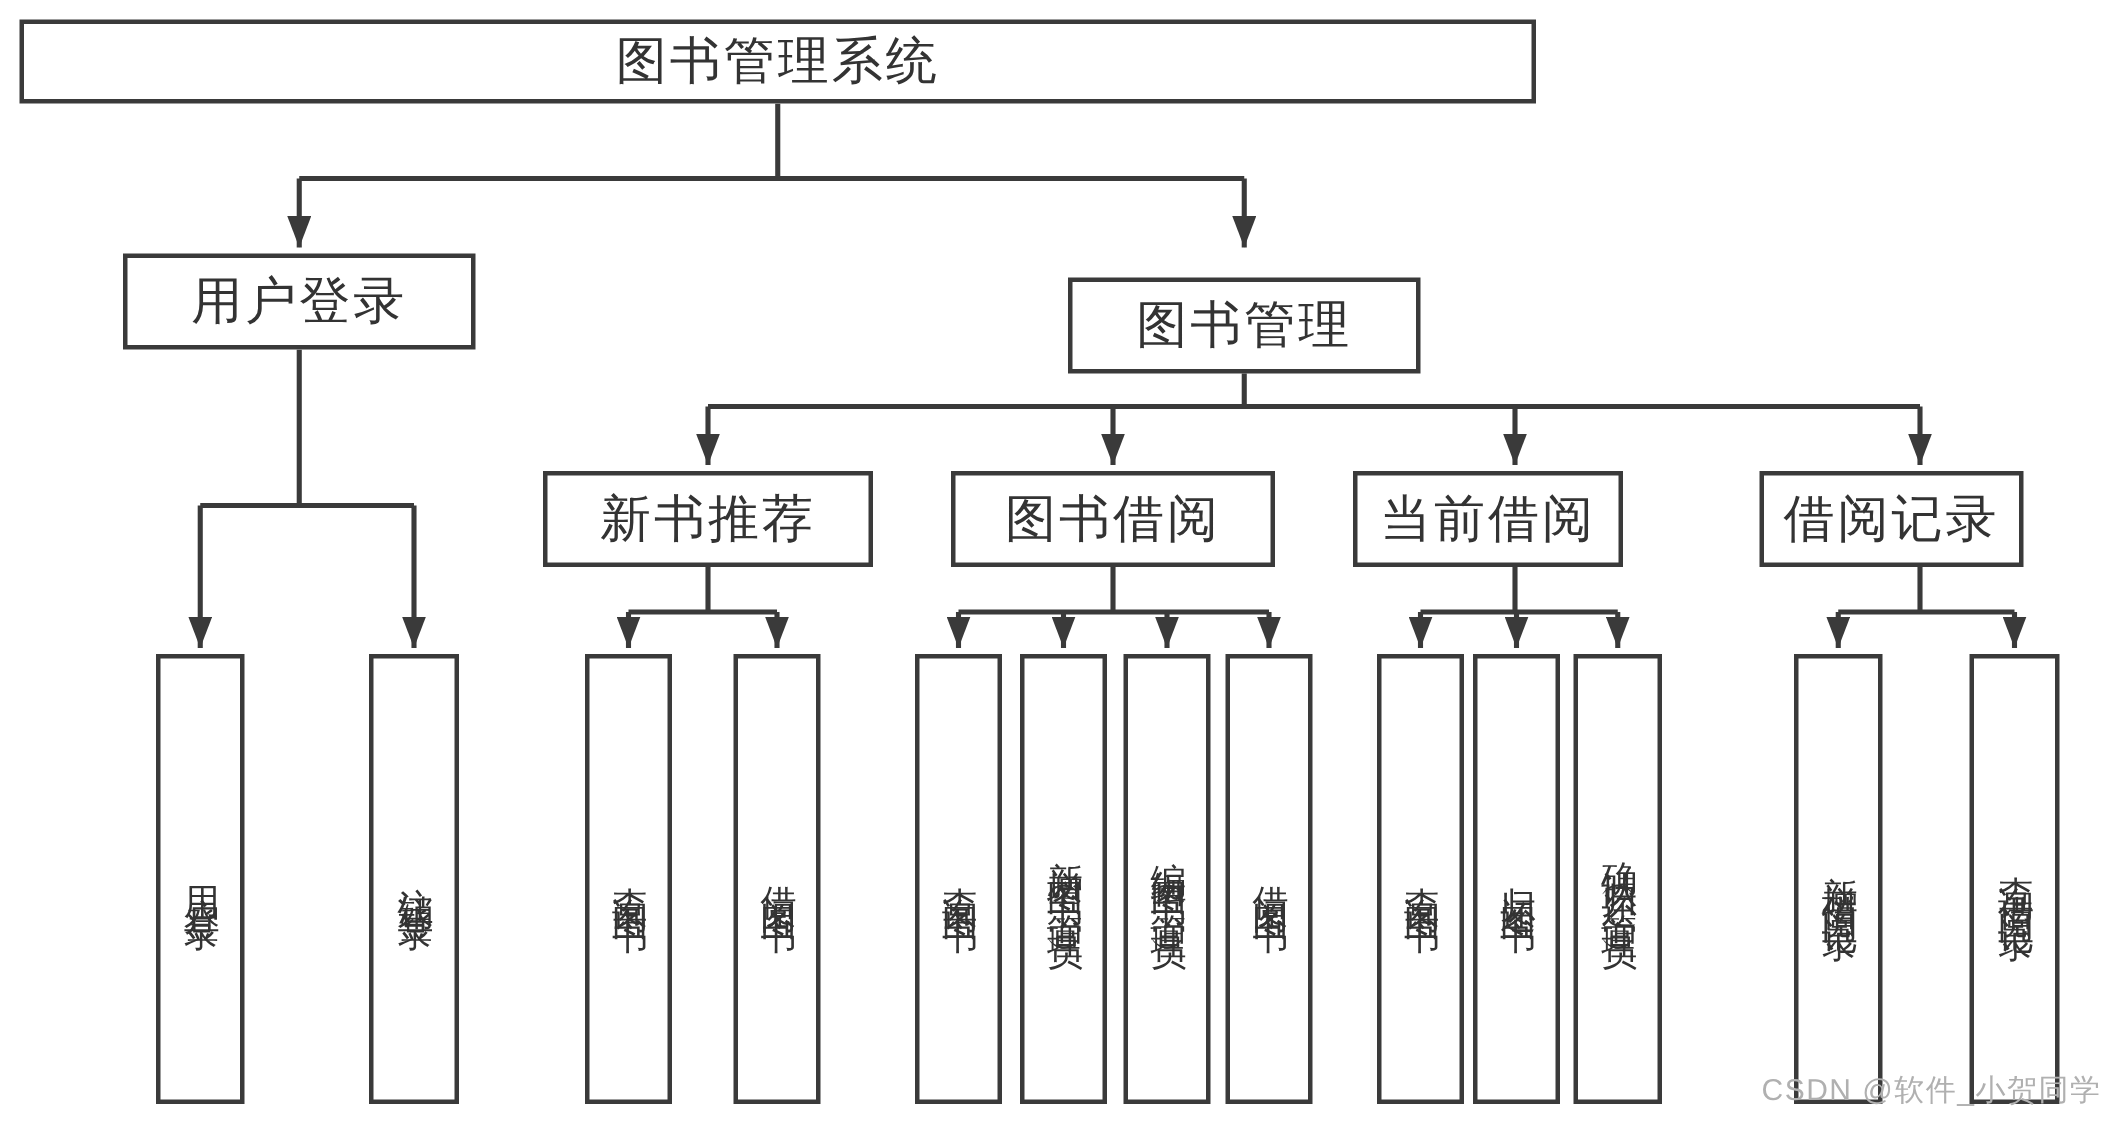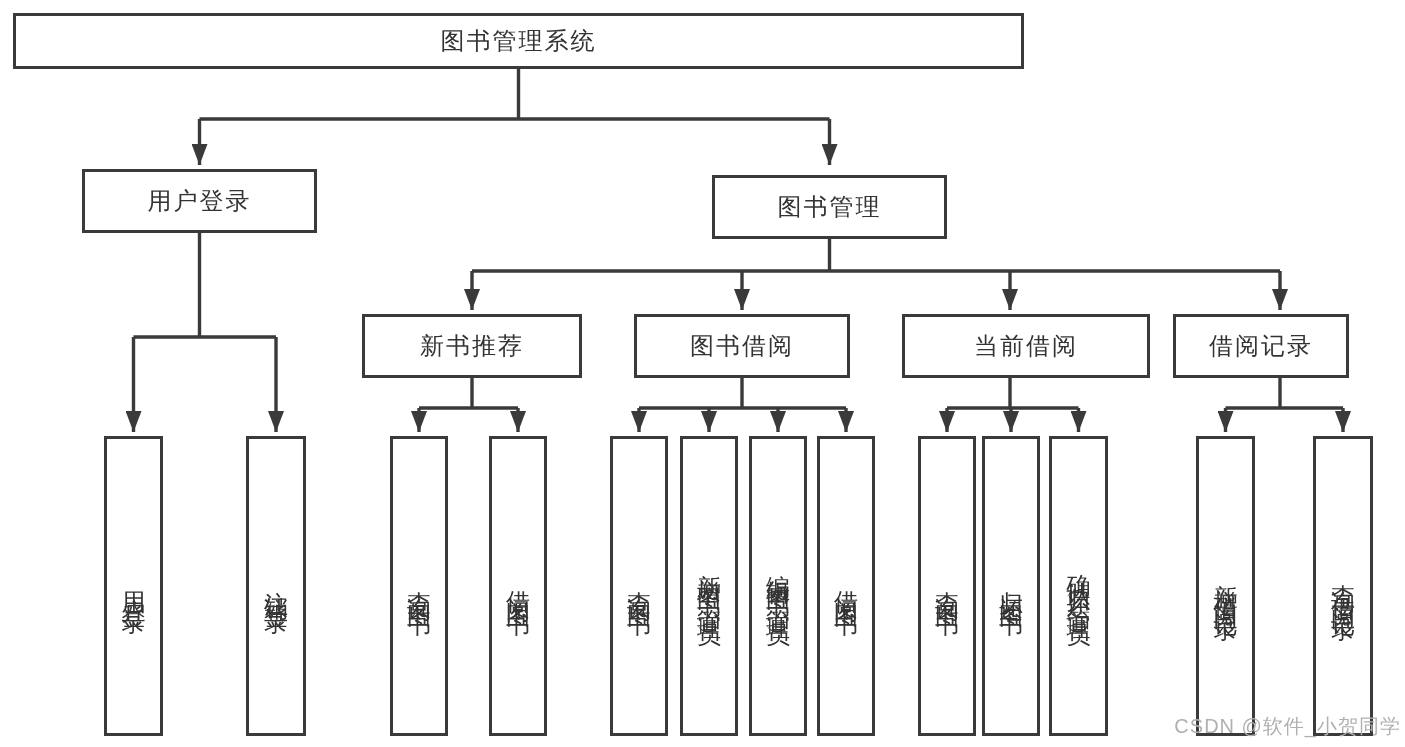--- a/index.html
+++ b/index.html
@@ -42,21 +42,21 @@
     position: absolute;
     box-sizing: border-box;
     border: 3px solid var(--line);
     background: var(--background);
     display: flex;
     align-items: center;
     justify-content: center;
     text-align: center;
   }
   .box.h span {
-    font-size: 24px;
+    font-size: 34px;
     letter-spacing: 2px;
     white-space: nowrap;
   }
   .box.v span {
     writing-mode: vertical-rl;
     text-orientation: mixed;
     font-size: 24px;
     letter-spacing: 7px;
     line-height: 1;
     white-space: nowrap;
@@ -140,31 +140,31 @@
     </g>
   </svg>
 
   <div class="box h" style="left:13px; top:13px; width:1011px; height:56px;">
     <span>图书管理系统</span>
   </div>
 
   <div class="box h" style="left:82px; top:169px; width:235px; height:64px;">
     <span>用户登录</span>
   </div>
-  <div class="box h" style="left:712px; top:175px; width:235px; height:64px;">
+  <div class="box h" style="left:712px; top:185px; width:235px; height:64px;">
     <span>图书管理</span>
   </div>
 
   <div class="box h" style="left:362px; top:314px; width:220px; height:64px;">
     <span>新书推荐</span>
   </div>
   <div class="box h" style="left:634px; top:314px; width:216px; height:64px;">
     <span>图书借阅</span>
   </div>
-  <div class="box h" style="left:902px; top:314px; width:248px; height:64px;">
+  <div class="box h" style="left:902px; top:314px; width:180px; height:64px;">
     <span>当前借阅</span>
   </div>
   <div class="box h" style="left:1173px; top:314px; width:176px; height:64px;">
     <span>借阅记录</span>
   </div>
 
   <div class="box v" style="left:104px; top:436px; width:59px; height:300px;">
     <span>用户登录</span>
   </div>
   <div class="box v" style="left:246px; top:436px; width:60px; height:300px;">

